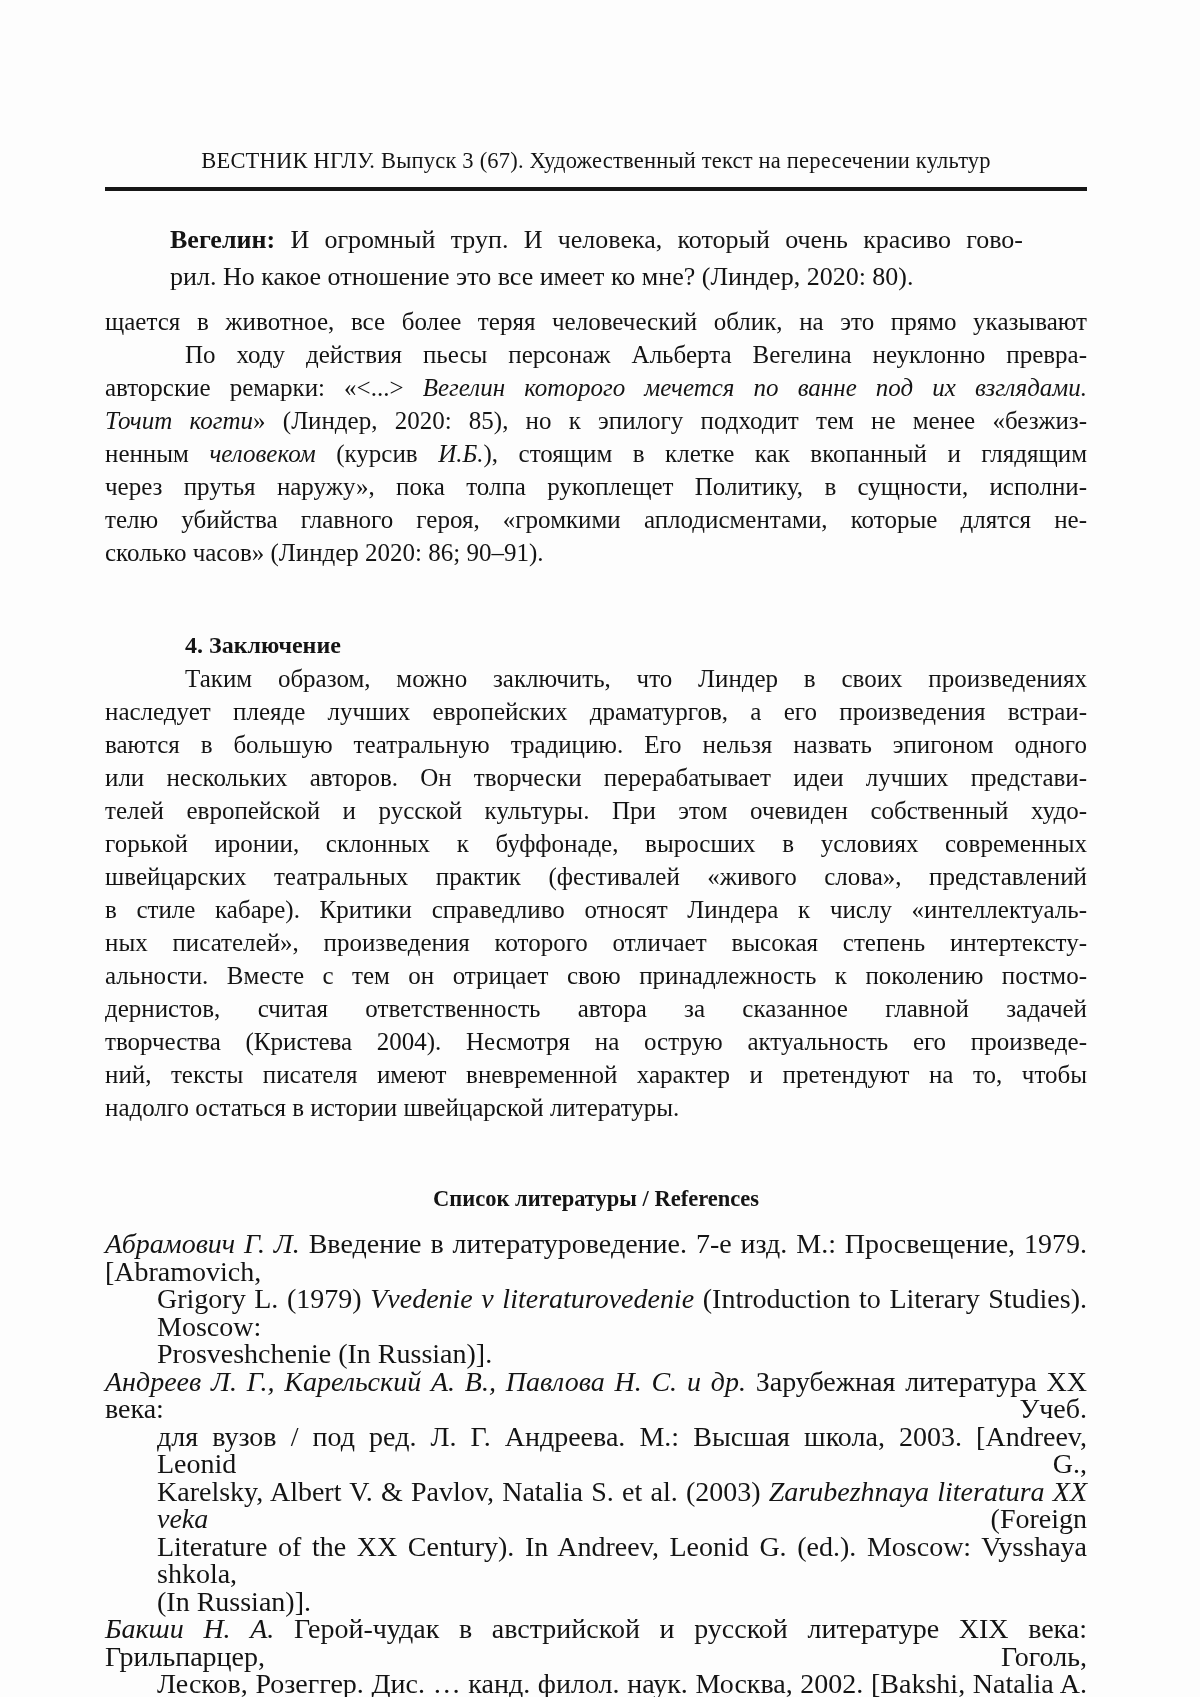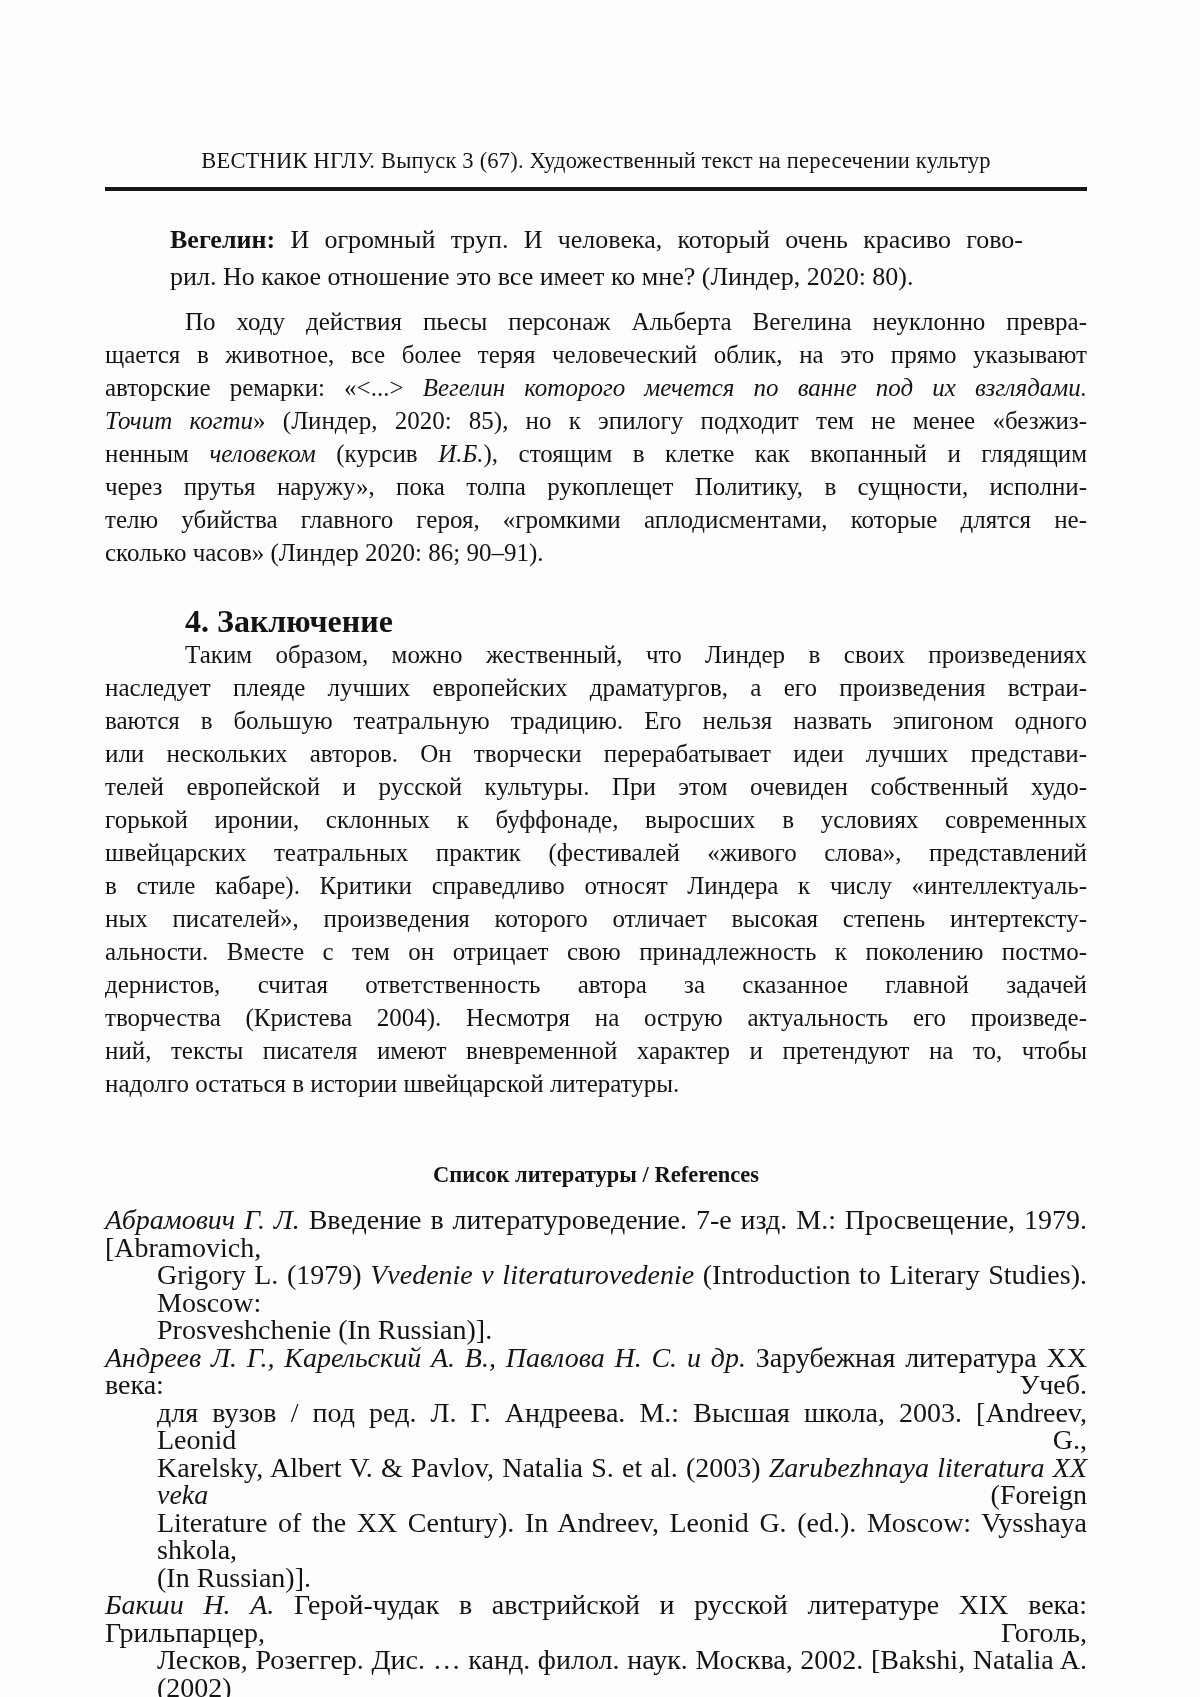--- a/index.html
+++ b/index.html
@@ -27,22 +27,22 @@
   .it { font-style:italic; }
   .bd { font-weight:bold; }
 
   .quote {
     margin:30px 64px 0 65px;
     font-size:26px; line-height:37px;
   }
   .para { font-size:25px; line-height:33px; }
   .p1 { margin-top:10px; }
   .heading {
-    margin-top:36px; padding-left:80px;
-    font-weight:bold; font-size:32px; line-height:33px;
+    margin-top:60px; padding-left:80px;
+    font-weight:bold; font-size:24px; line-height:33px;
   }
   .ref-heading {
     margin-top:62px; text-align:center;
     font-weight:bold; font-size:22.5px; line-height:26px;
   }
   .refs { margin-top:18px; font-size:28px; line-height:27.5px; }
   .pageno { margin-top:22px; text-align:center; font-size:25px; }
 </style>
 </head>
 <body>
@@ -50,34 +50,34 @@
 <div class="page">
   <div class="header">ВЕСТНИК НГЛУ. Выпуск 3 (67). Художественный текст на пересечении культур</div>
   <div class="rule"></div>
 
   <div class="quote">
       <div class="line"><span class="bd">Вегелин:</span><span> И огромный труп. И человека, который очень красиво гово-</span></div>
       <div class="line end"><span>рил. Но какое отношение это все имеет ко мне? (Линдер, 2020: 80).</span></div>
     </div>
 
   <div class="para p1">
+      <div class="line"><span>щается в животное, все более теряя человеческий облик, на это прямо указывают</span></div>
       <div class="line indent"><span>По ходу действия пьесы персонаж Альберта Вегелина неуклонно превра-</span></div>
-      <div class="line"><span>щается в животное, все более теряя человеческий облик, на это прямо указывают</span></div>
       <div class="line"><span>авторские ремарки: «&lt;...&gt; </span><span class="it">Вегелин которого мечется по ванне под их взглядами.</span></div>
       <div class="line"><span class="it">Точит когти</span><span>» (Линдер, 2020: 85), но к эпилогу подходит тем не менее «безжиз-</span></div>
       <div class="line"><span>ненным </span><span class="it">человеком</span><span> (курсив </span><span class="it">И.Б.</span><span>), стоящим в клетке как вкопанный и глядящим</span></div>
       <div class="line"><span>через прутья наружу», пока толпа рукоплещет Политику, в сущности, исполни-</span></div>
       <div class="line"><span>телю убийства главного героя, «громкими аплодисментами, которые длятся не-</span></div>
       <div class="line end"><span>сколько часов» (Линдер 2020: 86; 90–91).</span></div>
     </div>
 
   <div class="heading">4. Заключение</div>
 
   <div class="para p2">
-      <div class="line indent"><span>Таким образом, можно жественный, что Линдер в своих произведениях</span></div>
+      <div class="line indent"><span>Таким образом, можно заключить, что Линдер в своих произведениях</span></div>
       <div class="line"><span>наследует плеяде лучших европейских драматургов, а его произведения встраи-</span></div>
       <div class="line"><span>ваются в большую театральную традицию. Его нельзя назвать эпигоном одного</span></div>
       <div class="line"><span>или нескольких авторов. Он творчески перерабатывает идеи лучших представи-</span></div>
       <div class="line"><span>телей европейской и русской культуры. При этом очевиден собственный худо-</span></div>
       <div class="line"><span>горькой иронии, склонных к буффонаде, выросших в условиях современных</span></div>
       <div class="line"><span>швейцарских театральных практик (фестивалей «живого слова», представлений</span></div>
       <div class="line"><span>в стиле кабаре). Критики справедливо относят Линдера к числу «интеллектуаль-</span></div>
       <div class="line"><span>ных писателей», произведения которого отличает высокая степень интертексту-</span></div>
       <div class="line"><span>альности. Вместе с тем он отрицает свою принадлежность к поколению постмо-</span></div>
       <div class="line"><span>дернистов, считая ответственность автора за сказанное главной задачей</span></div>

